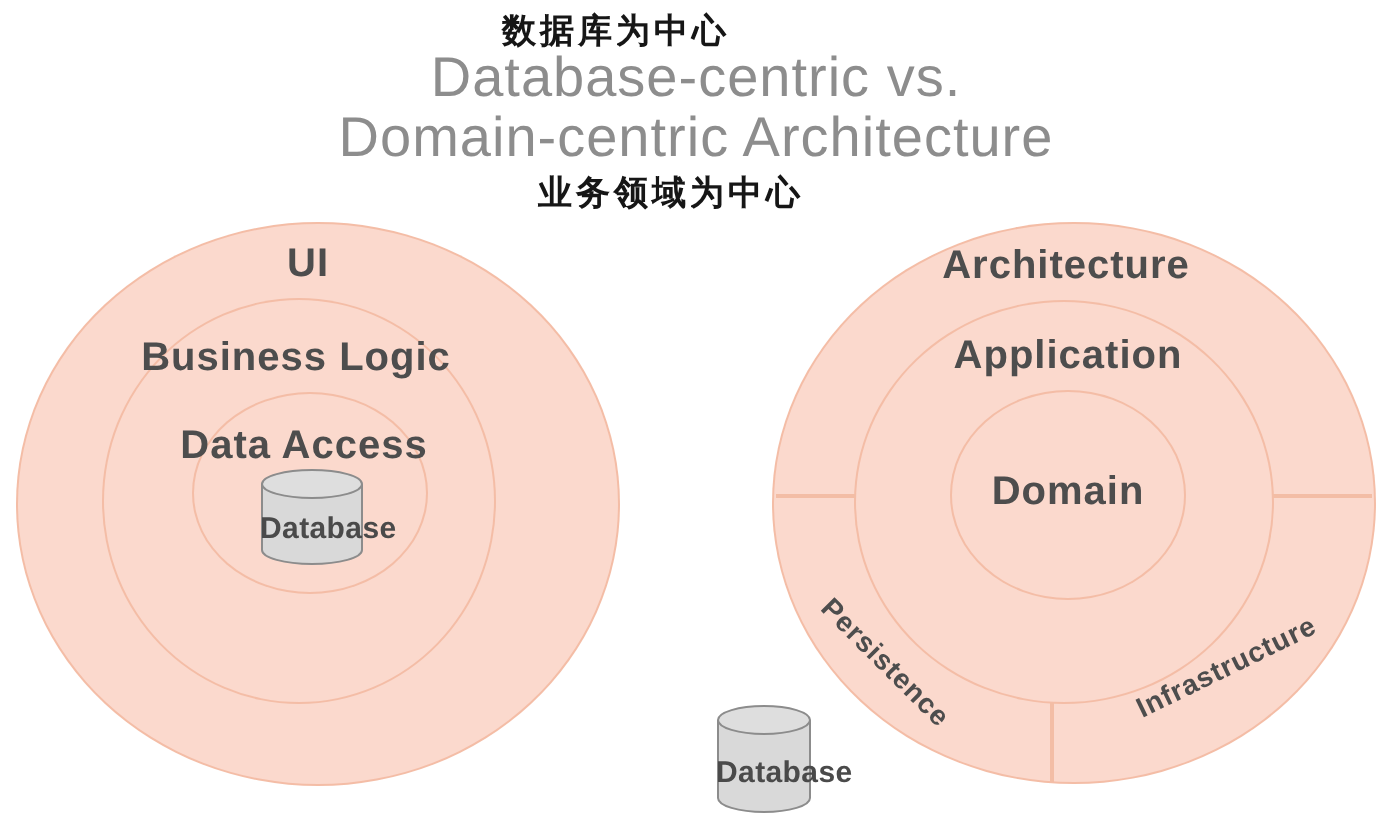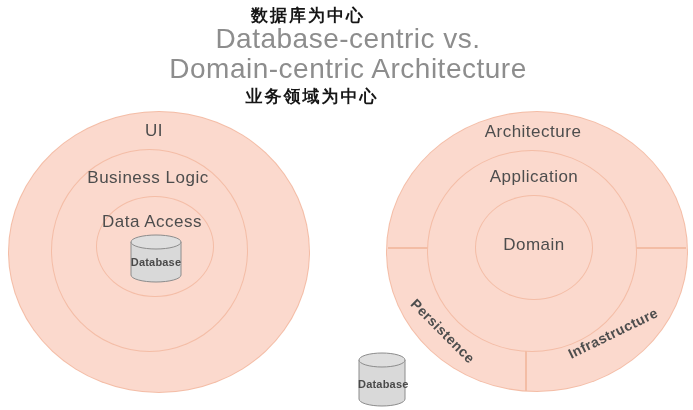--- a/index.html
+++ b/index.html
@@ -5,44 +5,44 @@
   html,body { margin:0; padding:0; background:#ffffff; }
   .canvas {
     position:relative; width:693px; height:410px; background:#ffffff;
     overflow:hidden; font-family:"Liberation Sans", sans-serif;
   }
   .zh {
     position:absolute; text-align:center; font-weight:bold;
     color:#161616; font-size:17px; letter-spacing:2px;
   }
   .zh-top { left:208px; top:4px; width:200px; }
-  .zh-bottom { left:212px; top:85px; width:200px; }
+  .zh-bottom { left:202px; top:85px; width:200px;text-align:right; }
   .title {
     position:absolute; left:0; top:24px; width:696px; text-align:center;
     color:#8d8d8d; font-size:28px; font-weight:300; letter-spacing:0.5px;
     line-height:30px;
   }
   .ellipse {
     position:absolute; border-radius:50%; background:#fbd9cd;
     border:1px solid rgba(238,166,134,0.55); box-sizing:border-box;
   }
   .ring-label {
-    position:absolute; text-align:center; font-weight:normal; color:#4d4d4d;
-    font-size:17px; letter-spacing:0.5px; white-space:nowrap;
+    position:absolute; text-align:center; font-weight:bold; color:#4d4d4d;
+    font-size:20px; letter-spacing:0.5px; white-space:nowrap;
   }
   .rot-label {
     position:absolute; text-align:center; font-weight:bold; color:#4d4d4d;
     font-size:14px; letter-spacing:0.5px; white-space:nowrap;
   }
   .divider { position:absolute; background:#f3bda5; }
   .cylinder { position:absolute; }
   .cylinder svg { display:block; width:100%; height:100%; }
   .cyl-label {
     position:absolute; left:0; width:100%; text-align:center;
-    font-size:11px; font-weight:bold; color:#4a4a4a; letter-spacing:0.2px;
+    font-size:15px; font-weight:bold; color:#4a4a4a; letter-spacing:0.2px;
   }
 </style>
 </head>
 <body>
 
 <div class="canvas">
 
   <div class="zh zh-top">数据库为中心</div>
   <div class="title">
     <div>Database-centric vs.</div>

